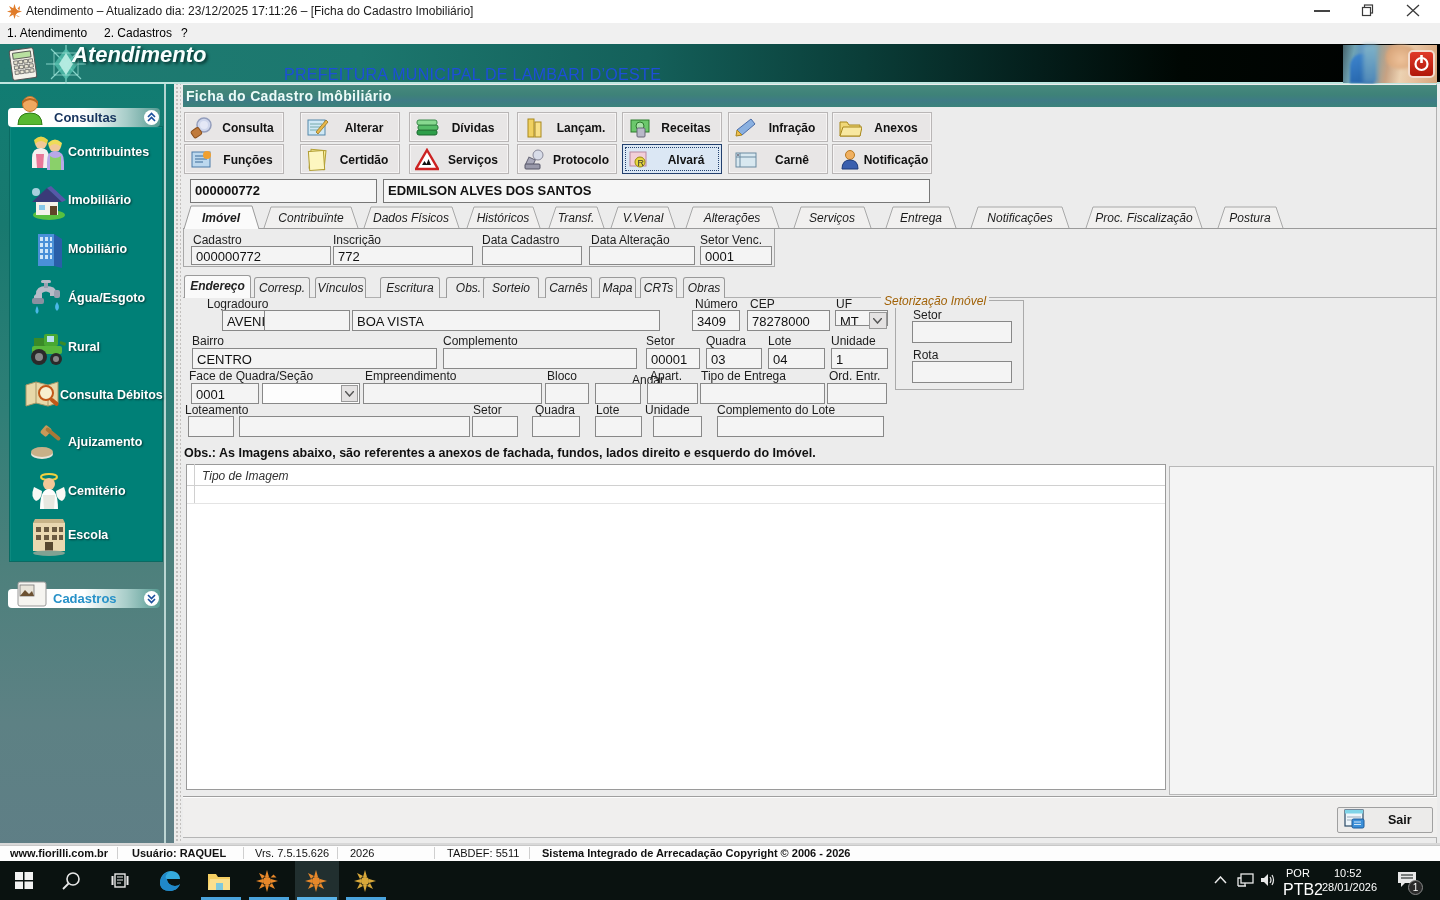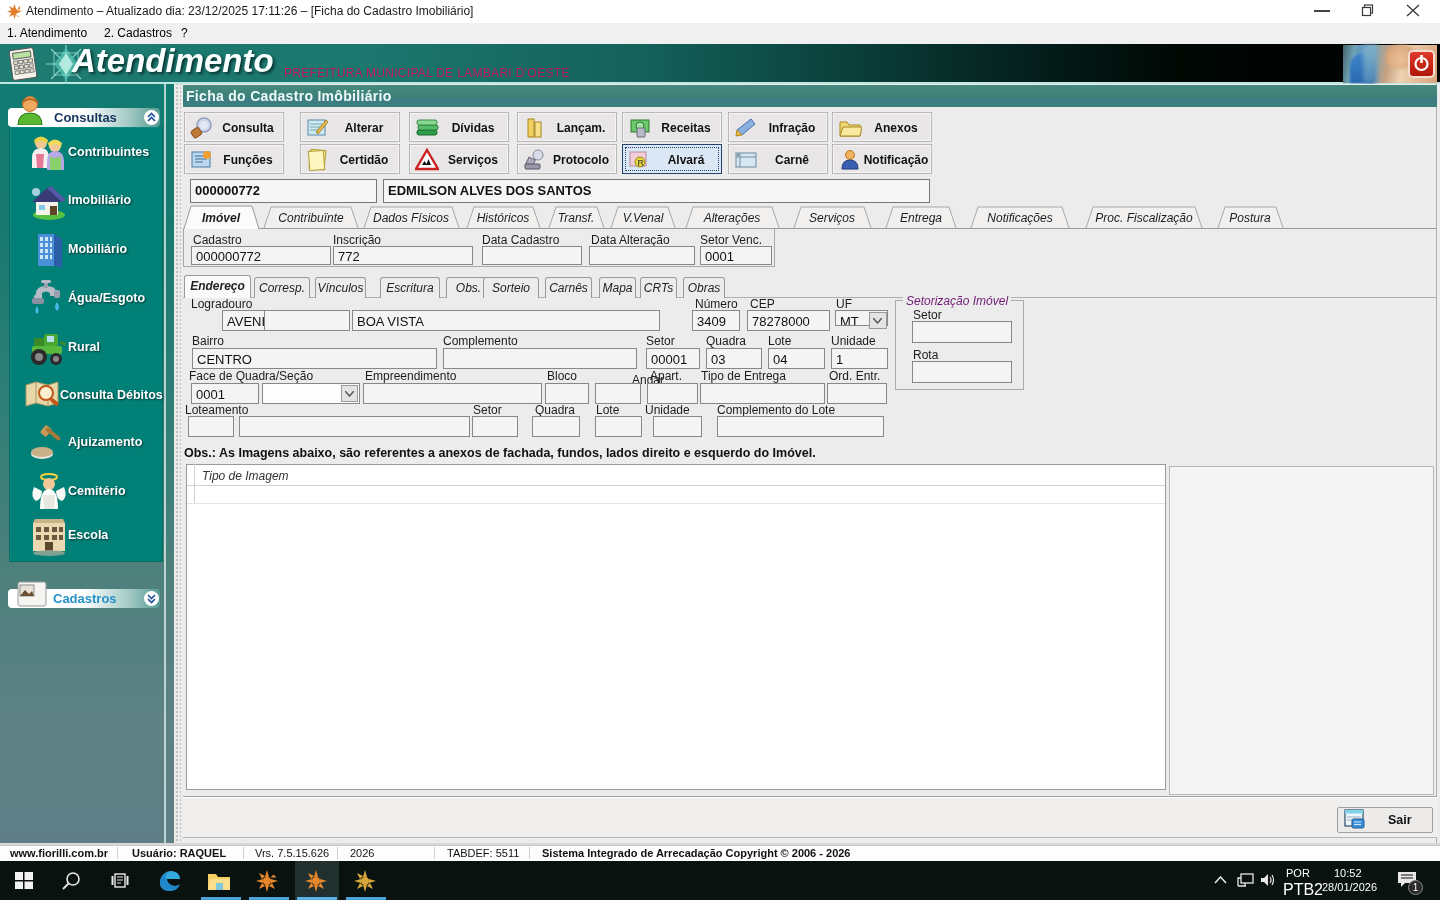--- a/index.html
+++ b/index.html
@@ -81,23 +81,23 @@
         <rect x="12" y="19" width="4" height="3.4"></rect>
         <rect x="17" y="19" width="4" height="3.4"></rect>
         <rect x="22" y="19" width="4" height="3.4"></rect>
       <rect x="7" y="24" width="4" height="3.4"></rect>
         <rect x="12" y="24" width="4" height="3.4"></rect>
         <rect x="17" y="24" width="4" height="3.4"></rect>
         <rect x="22" y="24" width="4" height="3.4"></rect>
     </g>
   </g>
 </svg>
-<div class="abs" style="left:72px;top:42px;font-size:33px;font-weight:bold;font-style:italic;color:#f8fffe;
+<div class="abs" style="left:72px;top:42px;font-size:22px;font-weight:bold;font-style:italic;color:#f8fffe;
      text-shadow:2px 2px 3px rgba(0,30,28,.75);">Atendimento</div>
-<div class="abs" style="left:284px;top:66px;font-size:12px;color:#be185d;letter-spacing:.3px;">PREFEITURA MUNICIPAL DE LAMBARI D’OESTE</div>
+<div class="abs" style="left:284px;top:66px;font-size:16px;color:#1d4ed8;letter-spacing:.3px;">PREFEITURA MUNICIPAL DE LAMBARI D’OESTE</div>
 
 <div class="abs" style="left:1343px;top:45px;width:94px;height:38px;
   background:linear-gradient(100deg,#46626a 0%,#6fa3b4 12%,#5a90c4 22%,#8aa3a5 34%,#c7a283 48%,#ecd2b2 62%,#e5bf9c 78%,#d6a57c 100%);"></div>
 <div class="abs" style="left:1350px;top:54px;width:24px;height:29px;background:linear-gradient(160deg,#3f86cf,#2362a8);border-radius:45% 45% 0 0;filter:blur(1px);"></div>
 <div class="abs" style="left:1363px;top:45px;width:14px;height:38px;background:linear-gradient(180deg,#7fb3c9,#4f88b8);filter:blur(2px);"></div>
 <div class="abs" style="left:1386px;top:45px;width:30px;height:24px;background:radial-gradient(circle at 50% 60%,#eec29a,#cf9a6e);border-radius:45%;filter:blur(1.5px);"></div>
 <div class="abs" style="left:1408px;top:50px;width:27px;height:28px;background:linear-gradient(180deg,#e03a2a,#b01608);border-radius:5px;border:2px solid #f3ddd0;"></div>
 <svg class="abs" style="left:1412px;top:54px" width="19" height="19" viewBox="0 0 19 19">
   <circle cx="9.5" cy="10" r="6" fill="none" stroke="#fff" stroke-width="2.2"></circle>
   <line x1="9.5" y1="1" x2="9.5" y2="9" stroke="#fff" stroke-width="2.6"></line>
@@ -427,21 +427,21 @@
 <div class="tab2" style="left:254px;width:56px;">Corresp.</div>
 <div class="tab2" style="left:315px;width:51px;">Vínculos</div>
 <div class="tab2" style="left:380px;width:60px;">Escritura</div>
 <div class="tab2" style="left:446px;width:45px;">Obs.</div>
 <div class="tab2" style="left:483px;width:56px;">Sorteio</div>
 <div class="tab2" style="left:545px;width:47px;">Carnês</div>
 <div class="tab2" style="left:599px;width:37px;">Mapa</div>
 <div class="tab2" style="left:640px;width:37px;">CRTs</div>
 <div class="tab2" style="left:683px;width:42px;">Obras</div>
 
-<div class="lbl" style="left:191px;top:297px;">Logradouro</div>
+<div class="lbl" style="left:207px;top:297px;">Logradouro</div>
 <div class="lbl" style="left:695px;top:297px;">Número</div>
 <div class="lbl" style="left:750px;top:297px;">CEP</div>
 <div class="lbl" style="left:836px;top:297px;">UF</div>
 <div class="bx" style="left:190px;top:310px;width:70px;height:21px;margin-left:32px;">AVENIDA</div>
 <div class="bx" style="left:264px;top:310px;width:86px;height:21px;"></div>
 <div class="bx" style="left:352px;top:310px;width:308px;height:21px;">BOA VISTA</div>
 <div class="bx" style="left:692px;top:310px;width:48px;height:21px;">3409</div>
 <div class="bx" style="left:747px;top:310px;width:83px;height:21px;">78278000</div>
 <div class="bx" style="left:835px;top:310px;width:53px;height:16px;">MT</div>
 <div class="abs" style="left:869px;top:312px;width:18px;height:17px;background:#e4e2e2;border:1px solid #999;"></div>
@@ -490,21 +490,21 @@
 <div class="lbl" style="left:717px;top:403px;">Complemento do Lote</div>
 <div class="bx" style="left:188px;top:416px;width:46px;height:21px;"></div>
 <div class="bx" style="left:239px;top:416px;width:231px;height:21px;"></div>
 <div class="bx" style="left:472px;top:416px;width:46px;height:21px;"></div>
 <div class="bx" style="left:532px;top:416px;width:48px;height:21px;"></div>
 <div class="bx" style="left:595px;top:416px;width:47px;height:21px;"></div>
 <div class="bx" style="left:653px;top:416px;width:49px;height:21px;"></div>
 <div class="bx" style="left:717px;top:416px;width:167px;height:21px;"></div>
 
 <div class="abs" style="left:895px;top:300px;width:129px;height:90px;border:1px solid #aaa;"></div>
-<div class="abs" style="left:903px;top:294px;font-size:12px;font-style:italic;color:#701a75;background:#ececec;padding:0 3px;">Setorização Imóvel</div>
+<div class="abs" style="left:881px;top:294px;font-size:12px;font-style:italic;color:#a16207;background:#ececec;padding:0 3px;">Setorização Imóvel</div>
 <div class="lbl" style="left:913px;top:308px;">Setor</div>
 <div class="bx" style="left:912px;top:321px;width:100px;height:22px;"></div>
 <div class="lbl" style="left:913px;top:348px;">Rota</div>
 <div class="bx" style="left:912px;top:361px;width:100px;height:22px;"></div>
 
 <div class="abs" style="left:184px;top:446px;font-size:12.5px;font-weight:bold;color:#111;">Obs.: As Imagens abaixo, são referentes a anexos de fachada, fundos, lados direito e esquerdo do Imóvel.</div>
 
 <div class="abs" style="left:186px;top:464px;width:980px;height:326px;background:#fff;border:1px solid #9a9a9a;"></div>
 <div class="abs" style="left:194px;top:464px;width:1px;height:40px;background:#d0d0d0;"></div>
 <div class="abs" style="left:187px;top:485px;width:978px;height:1px;background:#d0d0d0;"></div>

